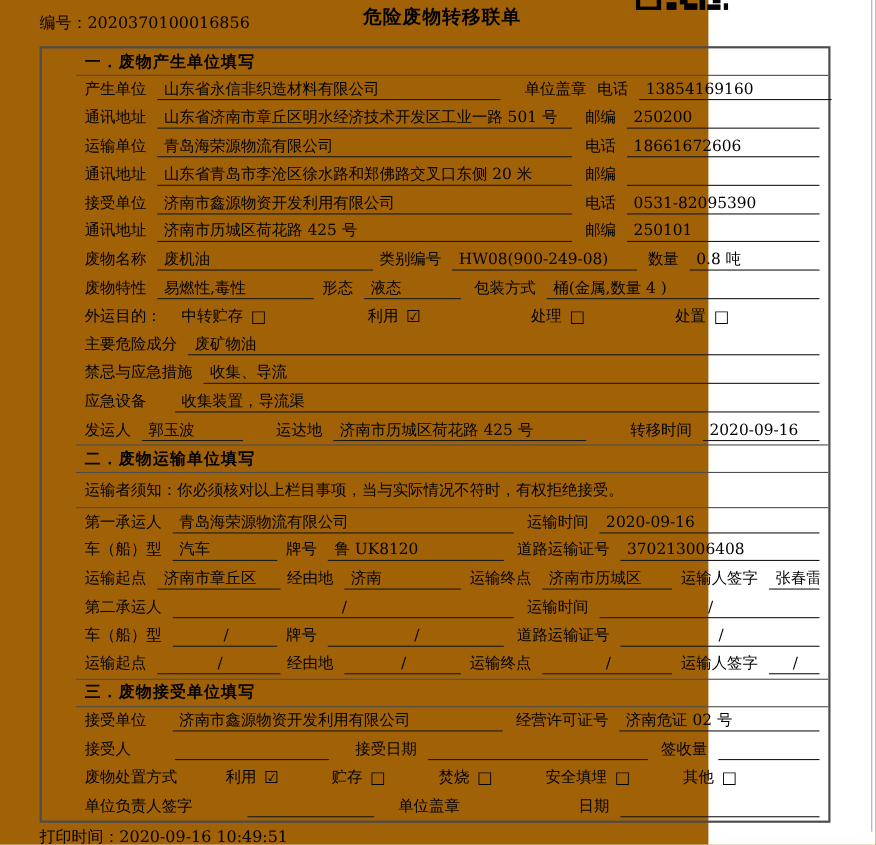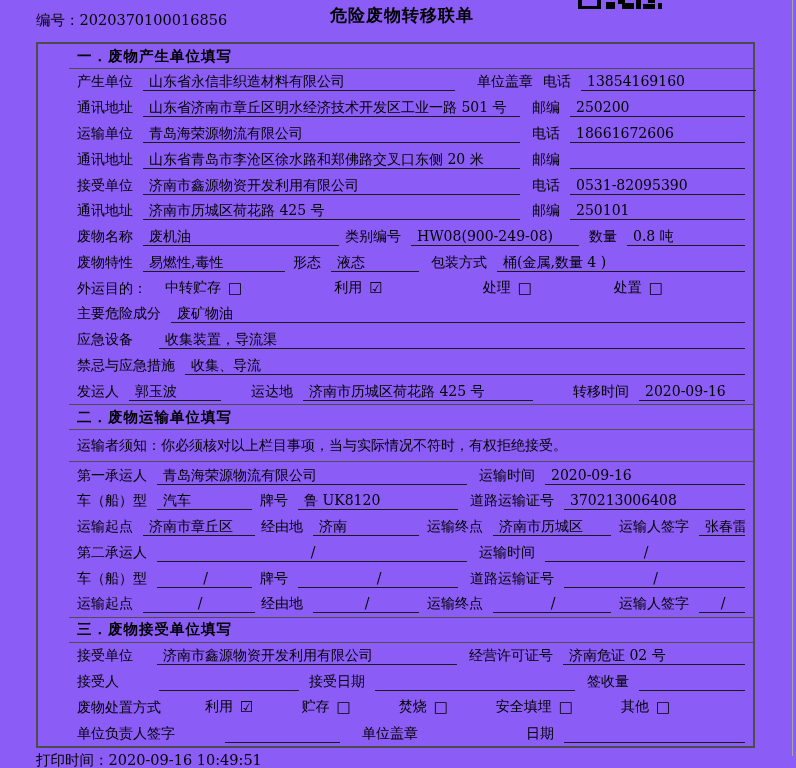--- a/index.html
+++ b/index.html
@@ -1,21 +1,21 @@
 <!DOCTYPE html>
 <html><head>
 <meta charset="utf-8">
 <style>
   html,body{margin:0;padding:0;}
   body{
     width:796px;height:768px;background:#ffffff;
     font-family:"DejaVu Serif","Liberation Serif",serif;
     color:#000;overflow:hidden;
   }
-  .page{position:relative;width:796px;height:768px;background:#8b5cf6;}
+  .page{position:relative;width:644px;height:768px;background:#a16207;}
   .page-edge{position:absolute;left:792px;top:0;width:1px;height:756px;background:#a8a8a8;}
   .serial{position:absolute;left:36px;top:11px;font-size:14.5px;white-space:nowrap;}
   .doc-title{position:absolute;left:330px;top:4px;font-size:17px;font-weight:bold;letter-spacing:1px;white-space:nowrap;}
   .qr{position:absolute;left:578px;top:0;}
   .form-table{
     position:absolute;left:36px;top:42px;width:719px;height:706px;
     border:2px solid #4c4c4c;box-sizing:border-box;
     display:flex;flex-direction:column;padding-left:31px;
   }
   .sec-header{
@@ -153,27 +153,27 @@
         <span class="box">□</span>
       </span>
     </div>
 
     <div class="row">
       <span class="lbl">主要危险成分</span>
       <span class="fld grow">废矿物油</span>
     </div>
 
     <div class="row">
+      <span class="lbl">禁忌与应急措施</span>
+      <span class="fld grow">收集、导流</span>
+    </div>
+
+    <div class="row">
       <span class="lbl">应急设备</span>
       <span class="fld grow" style="margin-left:16px">收集装置，导流渠</span>
-    </div>
-
-    <div class="row">
-      <span class="lbl">禁忌与应急措施</span>
-      <span class="fld grow">收集、导流</span>
     </div>
 
     <div class="row">
       <span class="lbl">发运人</span>
       <span class="fld" style="flex:0 0 92px">郭玉波</span>
       <span class="lbl" style="margin-left:30px">运达地</span>
       <span class="fld" style="flex:0 0 230px">济南市历城区荷花路 425 号</span>
       <span class="lbl" style="margin-left:40px">转移时间</span>
       <span class="fld grow">2020-09-16</span>
     </div>
@@ -240,21 +240,21 @@
     <div class="row">
       <span class="lbl">接受单位</span>
       <span class="fld" style="flex:0 0 300px;margin-left:14px">济南市鑫源物资开发利用有限公司</span>
       <span class="lbl" style="margin-left:12px">经营许可证号</span>
       <span class="fld grow">济南危证 02 号</span>
     </div>
 
     <div class="row">
       <span class="lbl">接受人</span>
       <span class="fld" style="flex:0 0 140px;margin-left:30px"></span>
-      <span class="lbl" style="margin-left:10px">接受日期</span>
+      <span class="lbl" style="margin-left:24px">接受日期</span>
       <span class="fld" style="flex:0 0 200px"></span>
       <span class="lbl" style="margin-left:12px">签收量</span>
       <span class="fld grow"></span>
     </div>
 
     <div class="row">
       <span class="lbl">废物处置方式</span>
       <span class="opt" style="margin-left:34px">
         <span>利用</span>
         <span class="box">☑</span>

